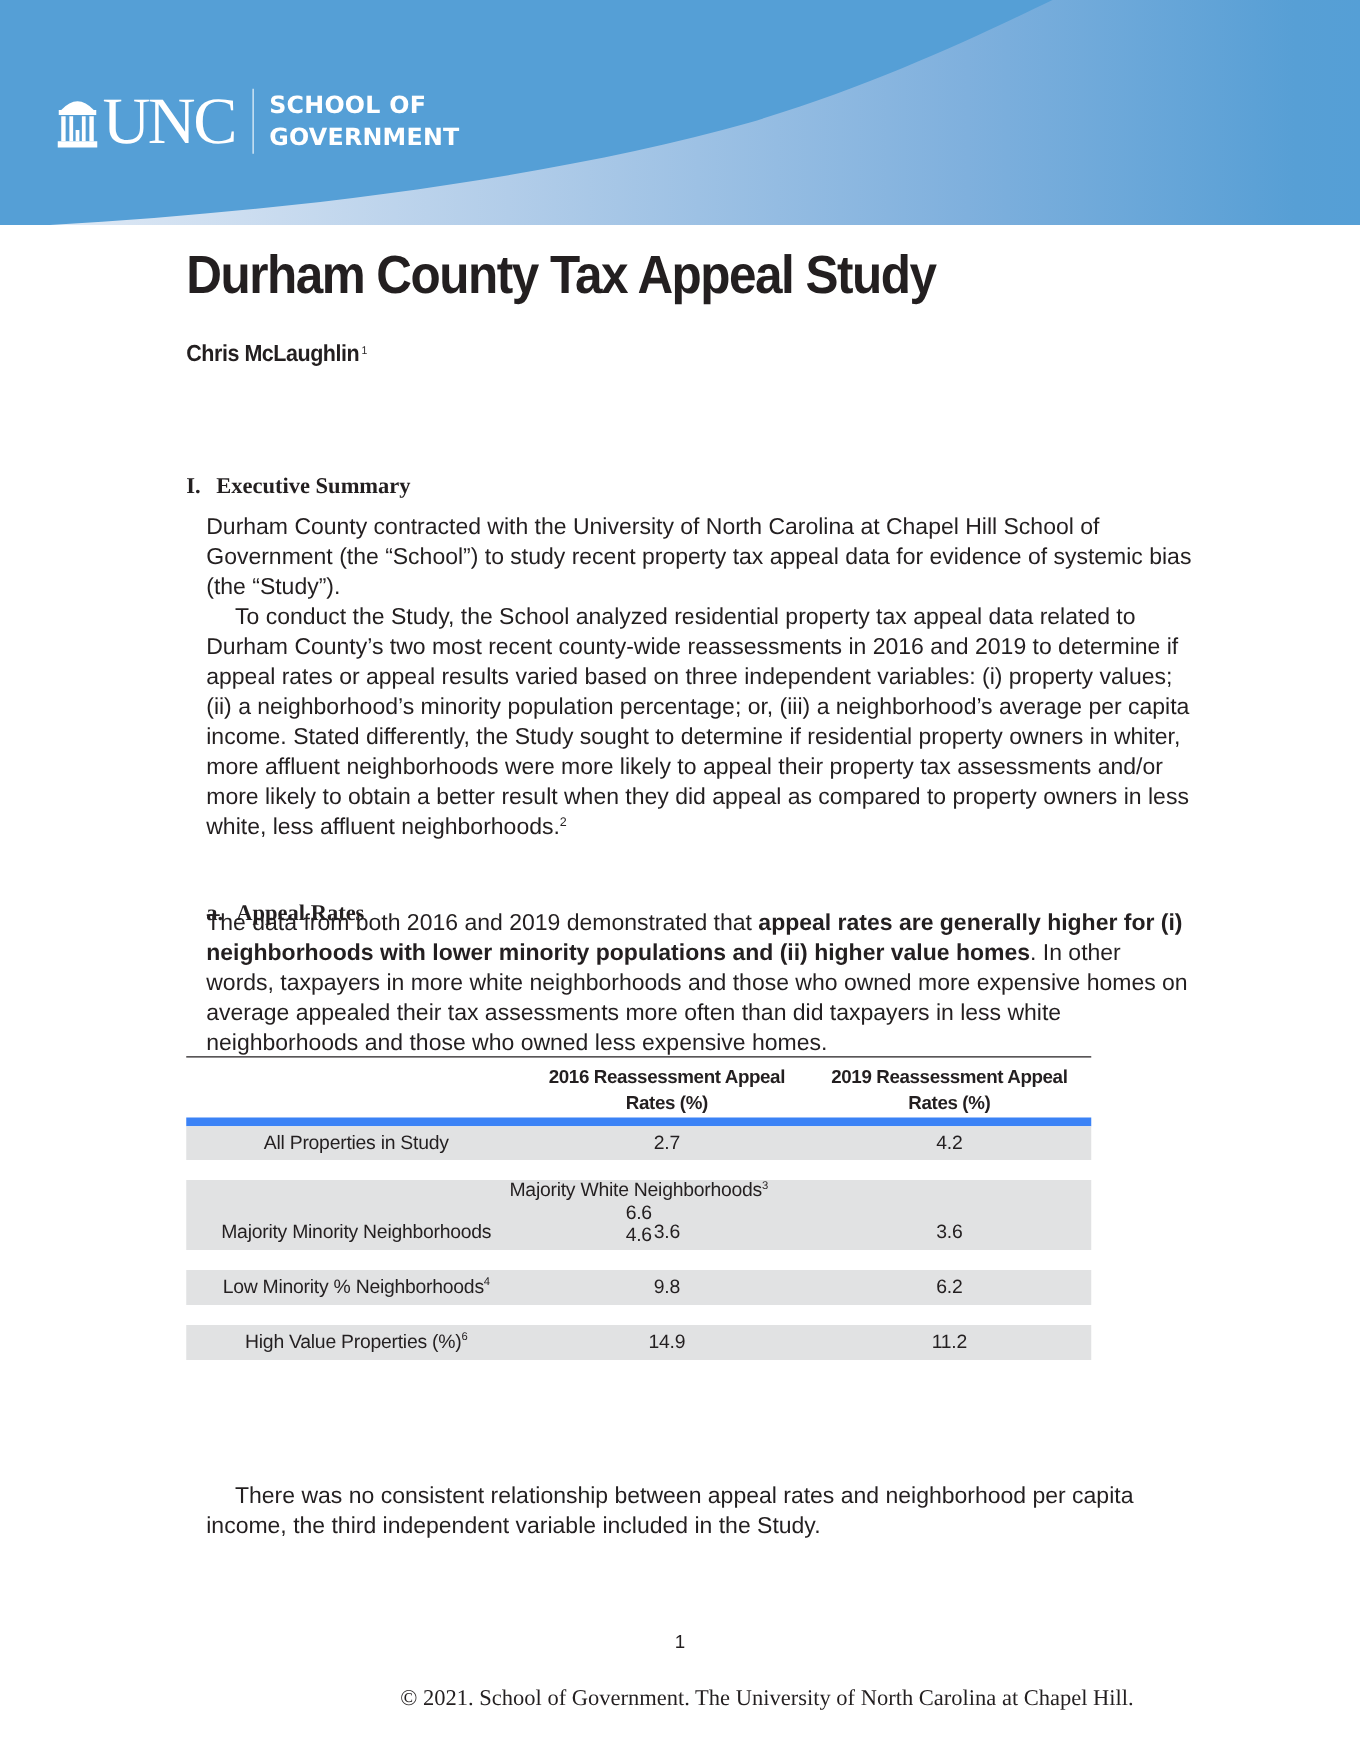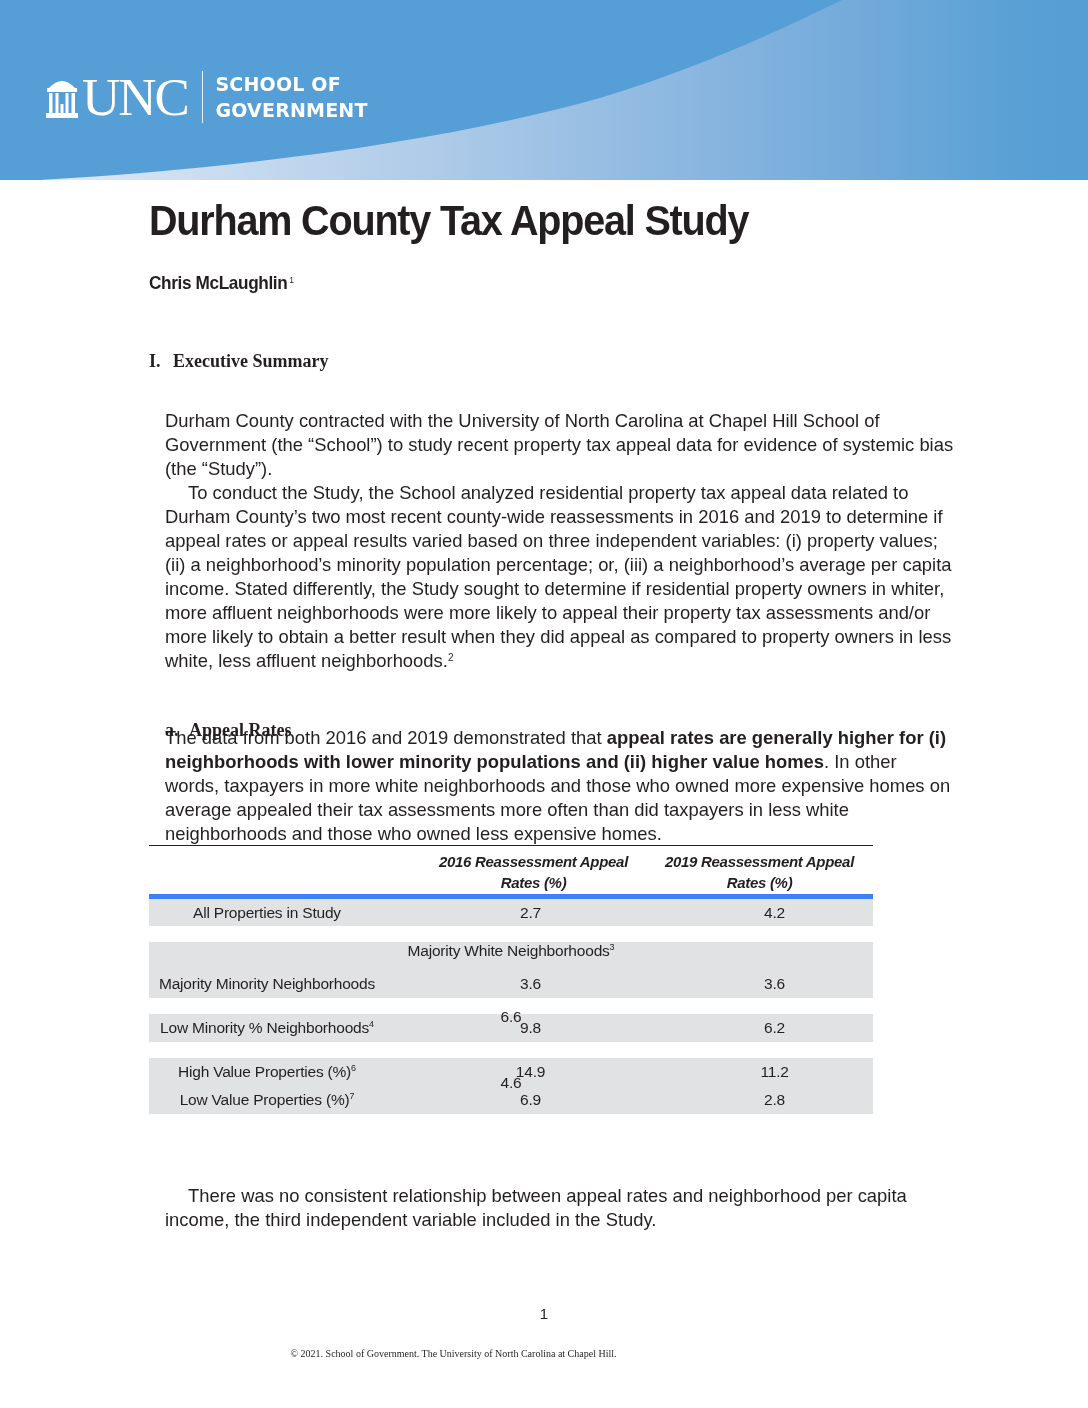--- a/index.html
+++ b/index.html
@@ -21,34 +21,34 @@
   .section-heading { position: absolute; left: 149px; font-family: "Liberation Serif", serif; font-weight: bold; font-size: 18px; color: #231f20; white-space: nowrap; }
   .section-heading .num { display: inline-block; width: 24px; }
 
   .para { position: absolute; left: 149px; width: 790px; font-family: Liberation Sans, sans-serif; font-size: 18.4px; line-height: 24px; color: #231f20; margin: 16px; }
   .para.indent { text-indent: 23px; }
   .para sup { font-size: 10px; line-height: 0; vertical-align: 6px; }
   .para b { font-weight: bold; }
 
   .table-wrap { position: absolute; left: 149px; top: 845px; width: 724px; font-family: "Liberation Sans", sans-serif; color: #231f20; }
   .table-wrap .top-rule { height: 1px; background: #231f20; }
-  .table-wrap .head { display: flex; height: 48px; border-bottom: 5px solid #3b82f6; font-style: italic; }
+  .table-wrap .head { display: flex; height: 48px; border-bottom: 7px solid #3b82f6; }
   .table-wrap .head .c { font-size: 15px; font-weight: bold; text-align: center; line-height: 21px; padding-top: 5px; letter-spacing: -0.3px; }
   .c0 { width: 272px; }
   .c1 { width: 225px; }
   .c2 { width: 227px; }
   .group { background: #e1e2e3; margin-top: 16px; }
   .group.first { margin-top: 0; }
-  .row { display: flex; height: 28px; align-items: center; font-size: 15.5px; letter-spacing: -0.2px; gap: 48px; }
+  .row { display: flex; height: 28px; align-items: center; font-size: 15.5px; letter-spacing: -0.2px; }
   .group.first .row { height: 27px; }
   .row .c { text-align: center; }
   .row sup { font-size: 9px; vertical-align: 6px; line-height: 0; }
 
   .page-number { position: absolute; left: 0; width: 1088px; top: 1305px; text-align: center; font-family: "Liberation Sans", sans-serif; font-size: 15px; color: #231f20; }
-  .footer { position: absolute; left: 0; width: 907px; top: 1348px; text-align: center; font-family: "Liberation Serif", serif; font-size: 10px; color: #231f20; }
+  .footer { position: absolute; left: 0; width: 907px; top: 1348px; text-align: right; font-family: "Liberation Serif", serif; font-size: 18px; color: #231f20; }
 </style>
 </head>
 <body>
 
 <div class="header-band">
   <svg width="1088" height="180" viewBox="0 0 1088 180">
     <defs>
       <linearGradient id="swoosh" x1="0" y1="0" x2="1" y2="0">
         <stop offset="0" stop-color="#dfe9f5"></stop>
         <stop offset="0.35" stop-color="#b2cde9"></stop>
@@ -79,21 +79,21 @@
   <span class="divider"></span>
   <span class="sog">
     <span>SCHOOL OF</span><br>
     <span>GOVERNMENT</span>
   </span>
 </div>
 
 <h1 class="title">Durham County Tax Appeal Study</h1>
 <div class="author"><span>Chris McLaughlin</span><sup>1</sup></div>
 
-<div class="section-heading" style="top:351px;">
+<div class="section-heading" style="top:378px;">
   <span class="num">I.</span><span>Executive Summary</span>
 </div>
 
 <p class="para" style="top:393px;">Durham County contracted with the University of North Carolina at Chapel Hill School of Government (the “School”) to study recent property tax appeal data for evidence of systemic bias (the “Study”).</p>
 
 <p class="para indent" style="top:465px;"><span>To conduct the Study, the School analyzed residential property tax appeal data related to Durham County’s two most recent county-wide reassessments in 2016 and 2019 to determine if appeal rates or appeal results varied based on three independent variables: (i) property values; (ii) a neighborhood’s minority population percentage; or, (iii) a neighborhood’s average per capita income. Stated differently, the Study sought to determine if residential property owners in whiter, more affluent neighborhoods were more likely to appeal their property tax assessments and/or more likely to obtain a better result when they did appeal as compared to property owners in less white, less affluent neighborhoods.</span><sup>2</sup></p>
 
 <div class="section-heading" style="top:720px; left:165px;">
   <span class="num">a.</span><span>Appeal Rates</span>
 </div>
@@ -136,24 +136,19 @@
       <div class="c c2">6.2</div>
     </div>
   </div>
 
   <div class="group">
     <div class="row" style="margin-top:1px;">
       <div class="c c0"><span>High Value Properties (%)</span><sup>6</sup></div>
       <div class="c c1">14.9</div>
       <div class="c c2">11.2</div>
     </div>
-    <div class="row">
-      <div class="c c0"><span>Low Value Properties (%)</span><sup>7</sup></div>
-      <div class="c c1">6.9</div>
-      <div class="c c2">2.8</div>
-    </div>
   </div>
 </div>
 
 <p class="para indent" style="top:1168px;">There was no consistent relationship between appeal rates and neighborhood per capita income, the third independent variable included in the Study.</p>
 
 <div class="page-number">1</div>
 <div class="footer">© 2021. School of Government. The University of North Carolina at Chapel Hill.</div>
 
 </body></html>

